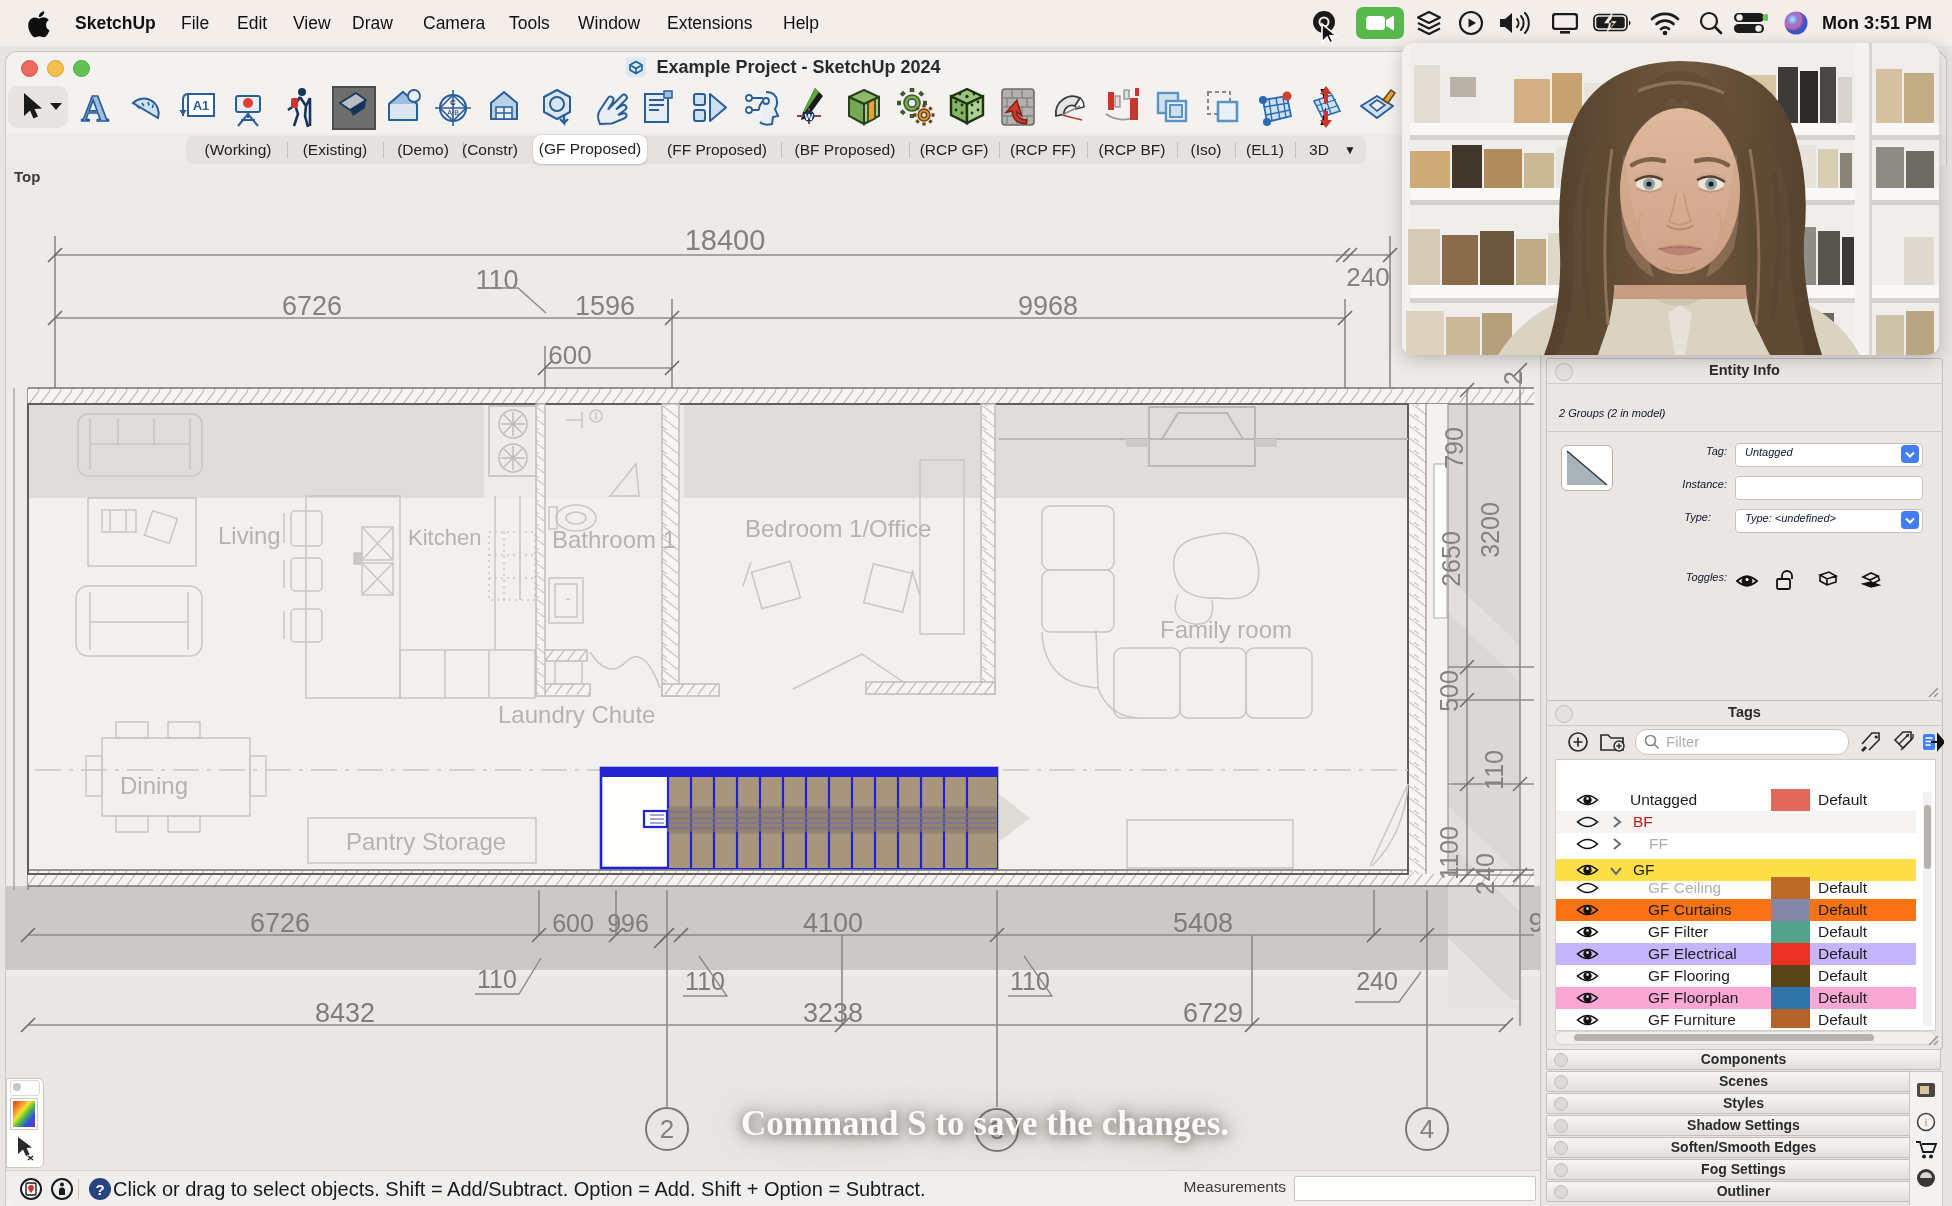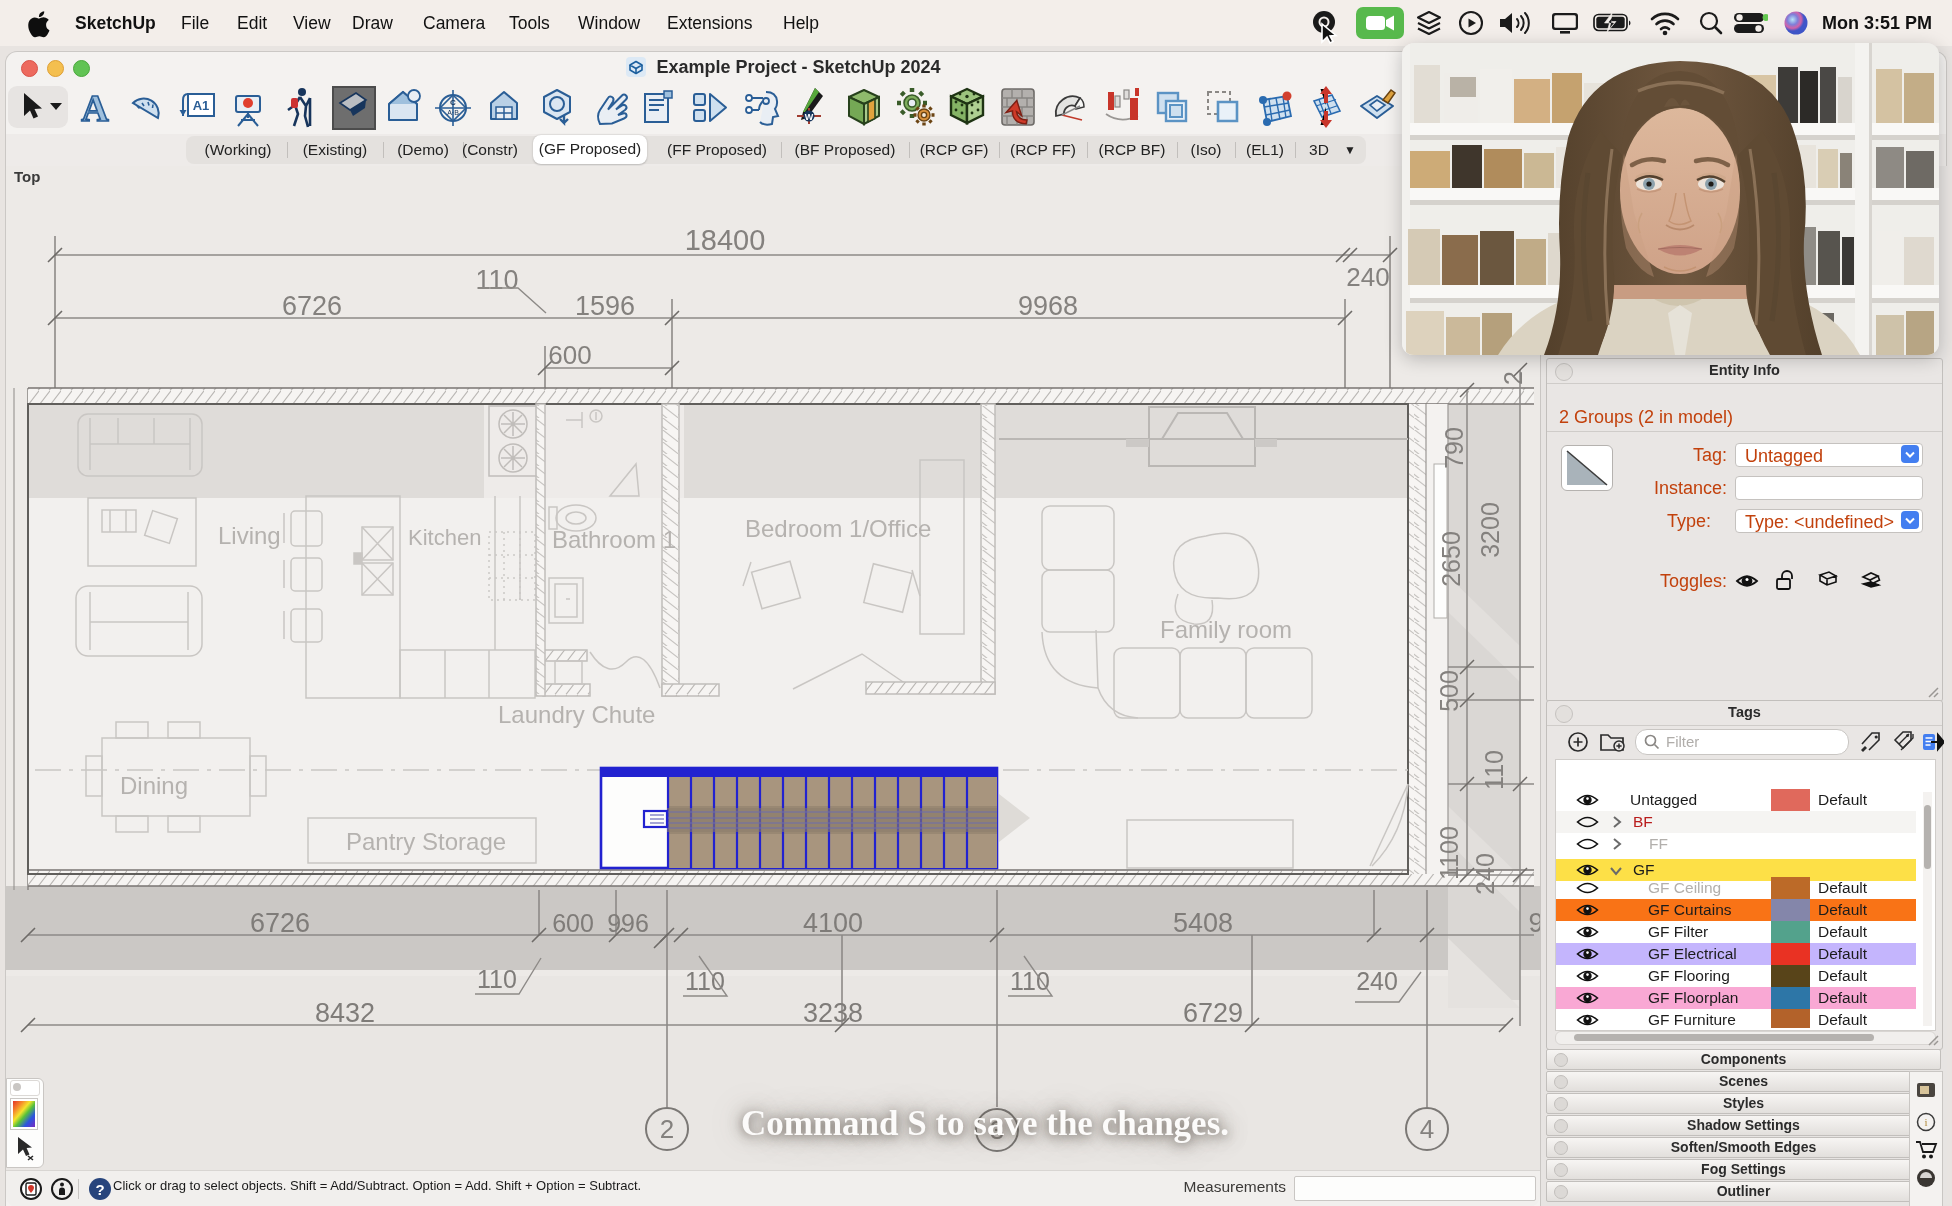--- a/index.html
+++ b/index.html
@@ -23,21 +23,21 @@
   #canvas{position:absolute;left:0;top:114px;width:1534px;height:1004px;background:#edeae7;overflow:hidden;}
   
   #statusbar{position:absolute;left:0;top:1118px;width:1534px;height:36px;background:#f1efed;border-top:1px solid #d8d5d2;border-radius:0 0 11px 11px;}
   
   #tray{position:absolute;left:1534px;top:114px;width:406px;height:1092px;background:#e7e4e2;border-left:1px solid #c9c6c3;}
   .ptitle{position:absolute;width:100%;text-align:center;font-size:14.5px;font-weight:bold;color:#2b2b2b;}
   .pcirc{position:absolute;width:16px;height:16px;border-radius:50%;background:#e3e0dd;border:1px solid #c5c2bf;}
   .traybar{position:absolute;left:5px;width:395px;height:21px;background:linear-gradient(#f7f5f3,#e2dfdc);border:1px solid #c2bfbc;border-radius:2px;box-sizing:border-box;}
   .traybar .t{width:100%;text-align:center;font-size:14px;font-weight:bold;color:#2b2b2b;line-height:19px;}
   .traybar .c{position:absolute;left:7px;top:2.5px;width:14px;height:14px;border-radius:50%;background:#dcd9d6;border:1px solid #c2bfbc;box-sizing:border-box;}
-  .erow{position:absolute;font-size:18px;color:#c2410c;}
+  .erow{position:absolute;font-size:11px;color:#0f172a;font-style:italic;}
   .tagrow{position:absolute;left:0;width:360px;height:22px;font-size:15.5px;color:#1c1c1c;}
 </style>
 </head>
 <body>
 <div id="stage">
   <div id="menubar">
     <svg class="abs" style="left:26px;top:9px" width="26" height="30" viewBox="0 0 26 30">
       <path d="M17.5 4.6c-1.2 1.4-3.1 2.4-4.7 2.3-.2-1.8.6-3.7 1.7-4.9C15.7.6 17.7-.3 19.2-.4c.2 1.9-.5 3.7-1.7 5zM19 7.2c-2.6-.15-4.8 1.5-6 1.5-1.3 0-3.2-1.4-5.3-1.4-2.7.05-5.2 1.6-6.6 4-2.8 4.9-.7 12.1 2 16.1 1.3 2 2.9 4.1 5 4 2-.1 2.8-1.3 5.2-1.3 2.4 0 3.1 1.3 5.3 1.25 2.2-.05 3.6-2 4.9-3.9 1.5-2.2 2.1-4.4 2.2-4.5-.05-.05-4.2-1.6-4.2-6.4-.05-4 3.3-5.9 3.4-6-1.9-2.8-4.8-3.1-5.9-3.2z" transform="scale(0.82) translate(3,3)" fill="#0e0e0e"></path>
     </svg>
     <div class="mi" style="left:75px;font-weight:bold">SketchUp</div>
@@ -679,21 +679,21 @@
         <div class="abs" style="left:188px;top:84px;width:186px;height:22px;background:#fff;border:1px solid #c5c2bf;border-radius:4px">
           <div class="erow" style="left:9px;top:2px">Untagged</div>
         </div>
         <div class="abs" style="left:354px;top:86px;width:18px;height:18px;background:#437ef0;border-radius:4px">
           <svg width="18" height="18" viewBox="0 0 18 18">
               <path d="M5 7.5 L9 11.5 L13 7.5" stroke="#fff" stroke-width="2" fill="none"></path>
             </svg>
         </div>
         <div class="erow" style="left:90px;top:119px;width:90px;text-align:right">Instance:</div>
         <div class="abs" style="left:188px;top:117px;width:186px;height:22px;background:#fff;border:1px solid #c5c2bf;border-radius:4px"></div>
-        <div class="erow" style="left:120px;top:152px;width:60px;">Type:</div>
+        <div class="erow" style="left:104px;top:152px;width:60px;text-align:right">Type:</div>
         <div class="abs" style="left:188px;top:150px;width:186px;height:22px;background:#fff;border:1px solid #c5c2bf;border-radius:4px">
           <div class="erow" style="left:9px;top:2px">Type: &lt;undefined&gt;</div>
         </div>
         <div class="abs" style="left:354px;top:152px;width:18px;height:18px;background:#437ef0;border-radius:4px">
           <svg width="18" height="18" viewBox="0 0 18 18">
               <path d="M5 7.5 L9 11.5 L13 7.5" stroke="#fff" stroke-width="2" fill="none"></path>
             </svg>
         </div>
         <div class="erow" style="left:100px;top:212px;width:80px;text-align:right">Toggles:</div>
         <svg class="abs" style="left:188px;top:210px" width="200" height="24" viewBox="0 0 200 24">
@@ -932,21 +932,21 @@
       <div class="abs" style="left:72px;top:8px;width:1px;height:20px;background:#c9c6c3"></div>
       <svg class="abs" style="left:44px;top:6px" width="24" height="24" viewBox="0 0 24 24">
         <circle cx="12" cy="12" r="10" fill="none" stroke="#1a1a1a" stroke-width="2"></circle>
         <circle cx="12" cy="7.6" r="2" fill="#1a1a1a"></circle>
         <path d="M12 10.5 q3 0 3 3 v4.5 h-6 v-4.5 q0 -3 3 -3z" fill="#1a1a1a"></path>
       </svg>
       <svg class="abs" style="left:82px;top:6px" width="24" height="24" viewBox="0 0 24 24">
         <circle cx="12" cy="12" r="11" fill="#27447c"></circle>
         <text x="12" y="17.5" text-anchor="middle" font-size="15" font-weight="bold" fill="#fff">?</text>
       </svg>
-      <div class="abs" style="left:107px;top:7px;font-size:13px;color:#1a1a1a">Click or drag to select objects. Shift = Add/Subtract. Option = Add. Shift + Option = Subtract.</div>
+      <div class="abs" style="left:107px;top:7px;font-size:20px;color:#1a1a1a">Click or drag to select objects. Shift = Add/Subtract. Option = Add. Shift + Option = Subtract.</div>
       <div class="abs" style="left:1160px;top:7px;width:120px;text-align:right;font-size:15.5px;color:#3c3a38">Measurements</div>
       <div class="abs" style="left:1288px;top:5px;width:240px;height:23px;background:#fdfdfc;border:1px solid #c9c6c3;border-radius:2px"></div>
     </div>
   </div>
   <div id="webcam" style="position:absolute;left:1402px;top:43px;width:537px;height:312px;border-radius:12px;overflow:hidden;box-shadow:0 4px 18px rgba(0,0,0,0.22);background:#eceae6">
     <svg width="537" height="312" viewBox="0 0 537 312">
       <rect width="537" height="312" fill="#efeeea"></rect>
 
       <g>
         <rect x="0" y="80" width="537" height="12" fill="#f9f8f6"></rect>

